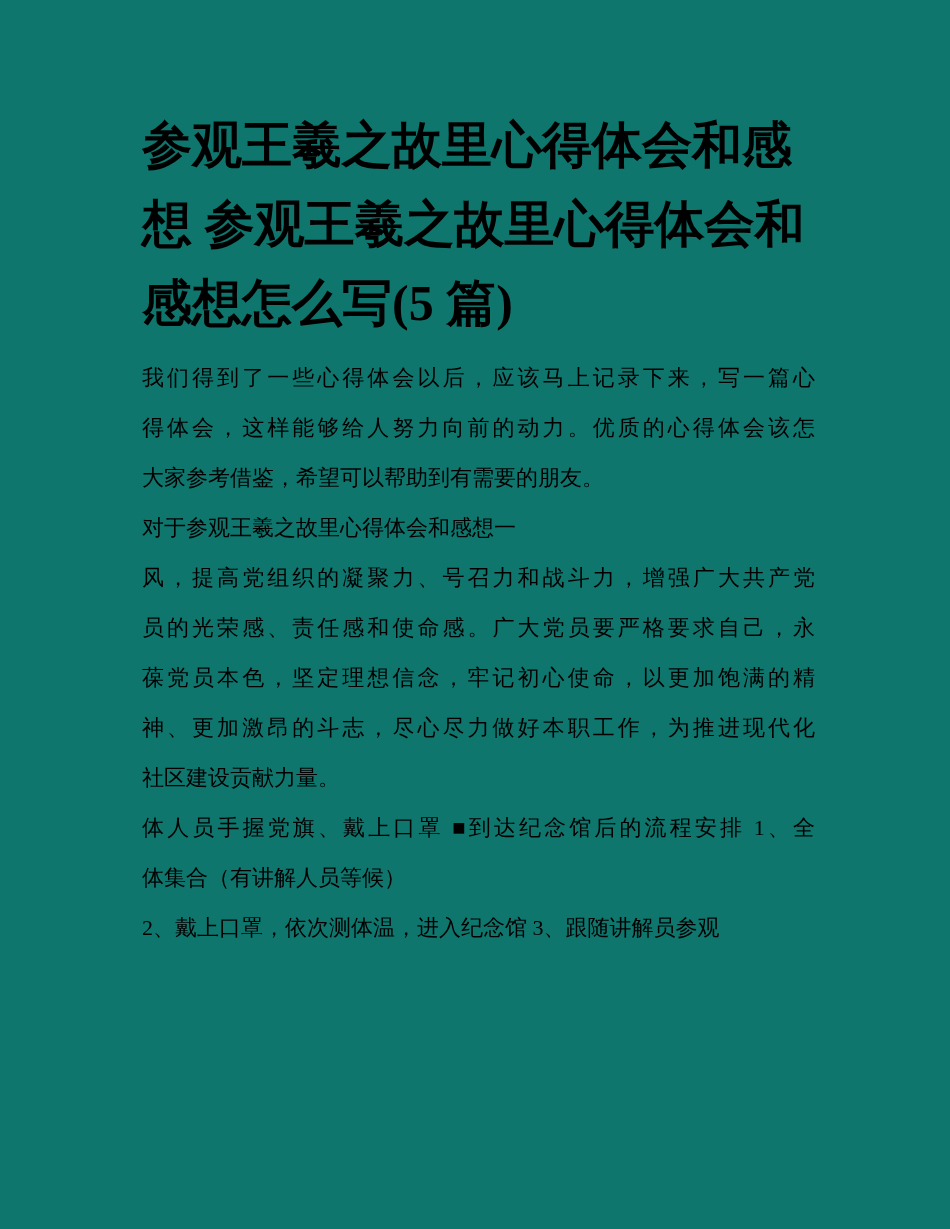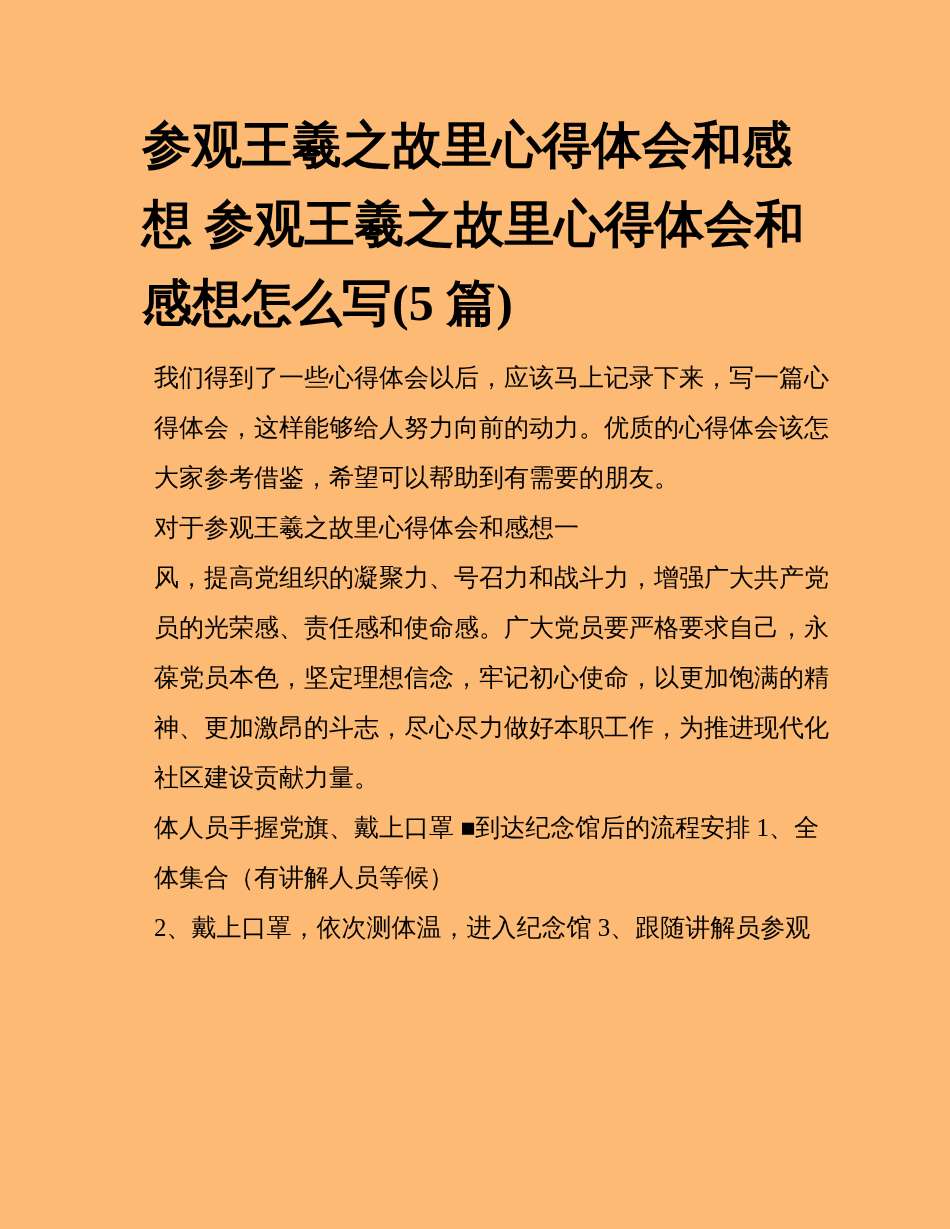--- a/index.html
+++ b/index.html
@@ -12,44 +12,43 @@
     height: 1229px;
     font-family: "Liberation Serif", "DejaVu Serif", serif;
     color: #000000;
   }
   .page {
     box-sizing: border-box;
     width: 950px;
     height: 1229px;
     padding: 106px 135px 0 142px;
     overflow: hidden;
-    background: #fdba74;
+    background: #0f766e;
   }
   .title {
     margin: 0 0 10px 0;
     font-size: 50px;
     line-height: 79px;
     font-weight: bold;
     letter-spacing: 0;
   }
   .title-line {
     white-space: nowrap;
     text-align: left;
   }
   .paragraph {
     margin: 0;
   }
   .body-line {
-    font-size: 25px;
+    font-size: 22px;
     line-height: 50px;
     white-space: nowrap;
     text-align: justify;
     
     text-align-last: justify;
-    margin-left: 12px;
   }
   .body-line.last {
     text-align-last: left;
   }
 </style>
 </head>
 <body>
 
 <div class="page">
   <h1 class="title" id="title">

